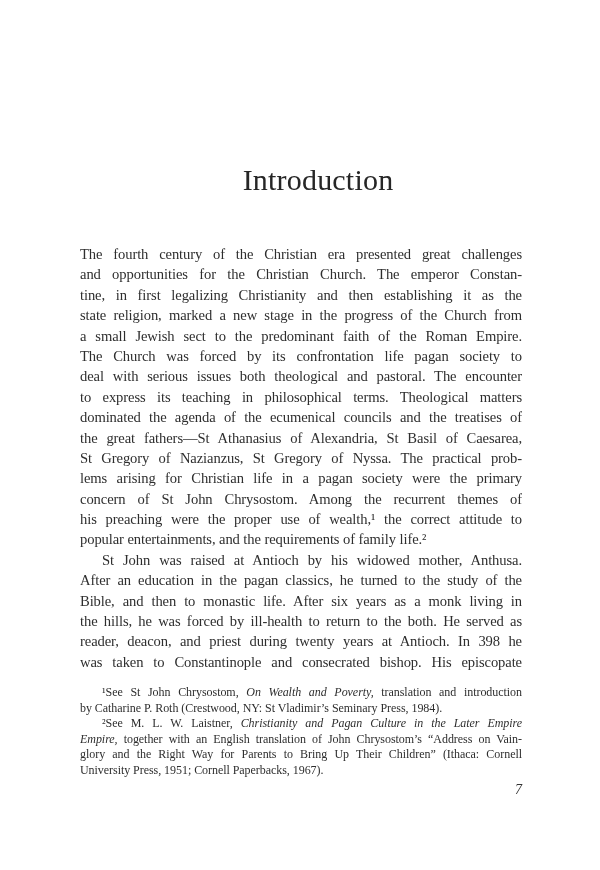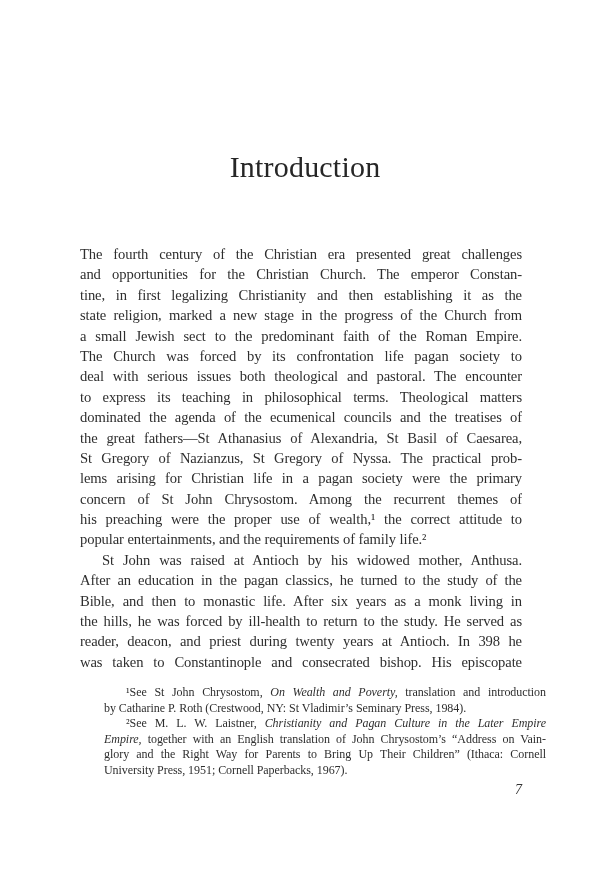--- a/index.html
+++ b/index.html
@@ -48,21 +48,20 @@
   .line.indent { padding-left: 22px; }
   .footnotes {
     position: absolute;
     left: 80px;
     top: 685px;
     width: 442px;
     font-size: 12px;
     line-height: 15.6px;
     color: #2e2e2e;
     letter-spacing: -0.05px;
-    margin-left: 24px;
   }
   .fline {
     text-align: justify;
     text-align-last: justify;
     height: 15.6px;
     overflow: hidden;
   }
   .fline.short { text-align-last: left; }
   .fline.indent { padding-left: 22px; }
   .it { font-style: italic; }
@@ -74,42 +73,42 @@
     text-align: right;
     font-size: 14px;
     font-style: italic;
     color: #333333;
   }
 </style>
 </head>
 <body>
 
 <div class="page">
-  <h1 class="chapter-title" style="margin:4px; font-weight:normal;">Introduction</h1>
+  <h1 class="chapter-title" style="margin:17px; font-weight:normal;">Introduction</h1>
 
   <div class="body-text">
       <div class="line">The fourth century of the Christian era presented great challenges</div>
       <div class="line">and opportunities for the Christian Church. The emperor Constan-</div>
       <div class="line">tine, in first legalizing Christianity and then establishing it as the</div>
       <div class="line">state religion, marked a new stage in the progress of the Church from</div>
       <div class="line">a small Jewish sect to the predominant faith of the Roman Empire.</div>
       <div class="line">The Church was forced by its confrontation life pagan society to</div>
       <div class="line">deal with serious issues both theological and pastoral. The encounter</div>
       <div class="line">to express its teaching in philosophical terms. Theological matters</div>
       <div class="line">dominated the agenda of the ecumenical councils and the treatises of</div>
       <div class="line">the great fathers—St Athanasius of Alexandria, St Basil of Caesarea,</div>
       <div class="line">St Gregory of Nazianzus, St Gregory of Nyssa. The practical prob-</div>
       <div class="line">lems arising for Christian life in a pagan society were the primary</div>
       <div class="line">concern of St John Chrysostom. Among the recurrent themes of</div>
       <div class="line">his preaching were the proper use of wealth,¹ the correct attitude to</div>
       <div class="line short">popular entertainments, and the requirements of family life.²</div>
       <div class="line indent">St John was raised at Antioch by his widowed mother, Anthusa.</div>
       <div class="line">After an education in the pagan classics, he turned to the study of the</div>
       <div class="line">Bible, and then to monastic life. After six years as a monk living in</div>
-      <div class="line">the hills, he was forced by ill-health to return to the study. He served as</div>
+      <div class="line">the hills, he was forced by ill-health to return to the both. He served as</div>
       <div class="line">reader, deacon, and priest during twenty years at Antioch. In 398 he</div>
       <div class="line">was taken to Constantinople and consecrated bishop. His episcopate</div>
     </div>
 
   <div class="footnotes">
       <div class="fline indent"><span>¹See St John Chrysostom, </span><span class="it">On Wealth and Poverty,</span><span> translation and introduction</span></div>
       <div class="fline short"><span>by Catharine P. Roth (Crestwood, NY: St Vladimir’s Seminary Press, 1984).</span></div>
       <div class="fline indent"><span>²See M. L. W. Laistner, </span><span class="it">Christianity and Pagan Culture in the Later Empire</span></div>
       <div class="fline"><span class="it">Empire,</span><span> together with an English translation of John Chrysostom’s “Address on Vain-</span></div>
       <div class="fline"><span>glory and the Right Way for Parents to Bring Up Their Children” (Ithaca: Cornell</span></div>

